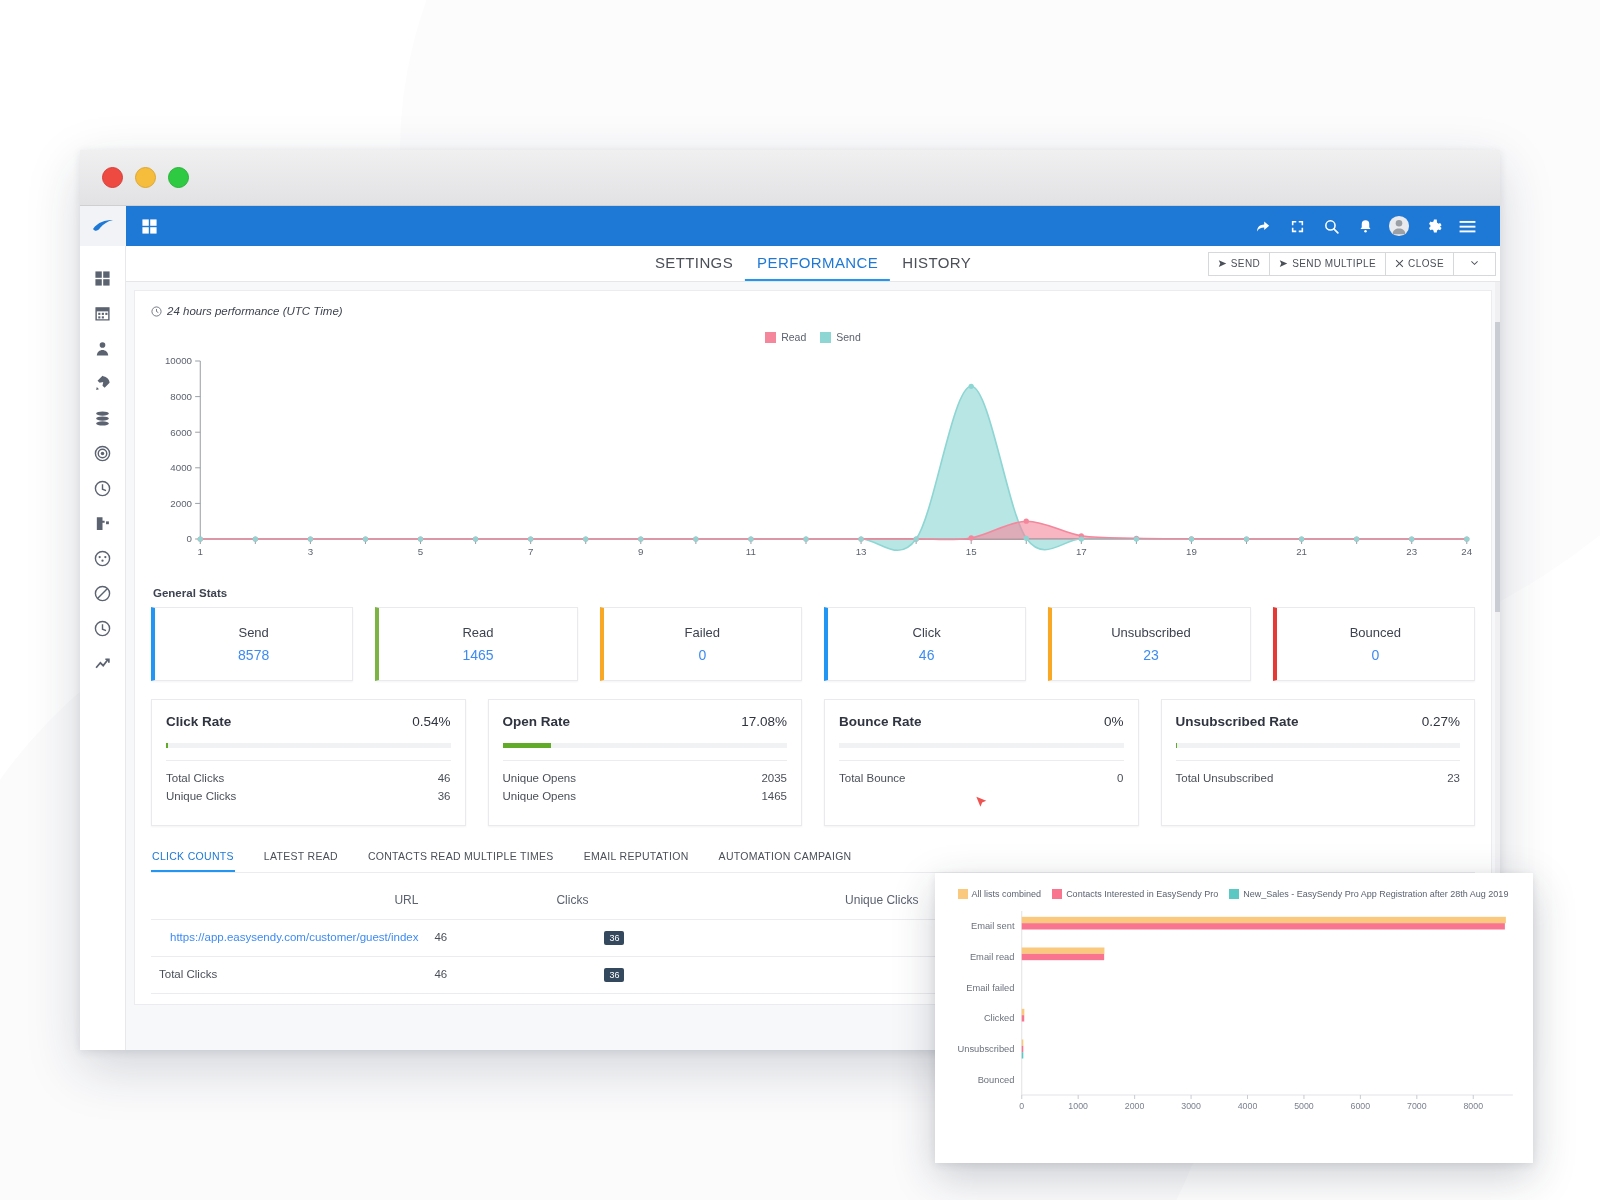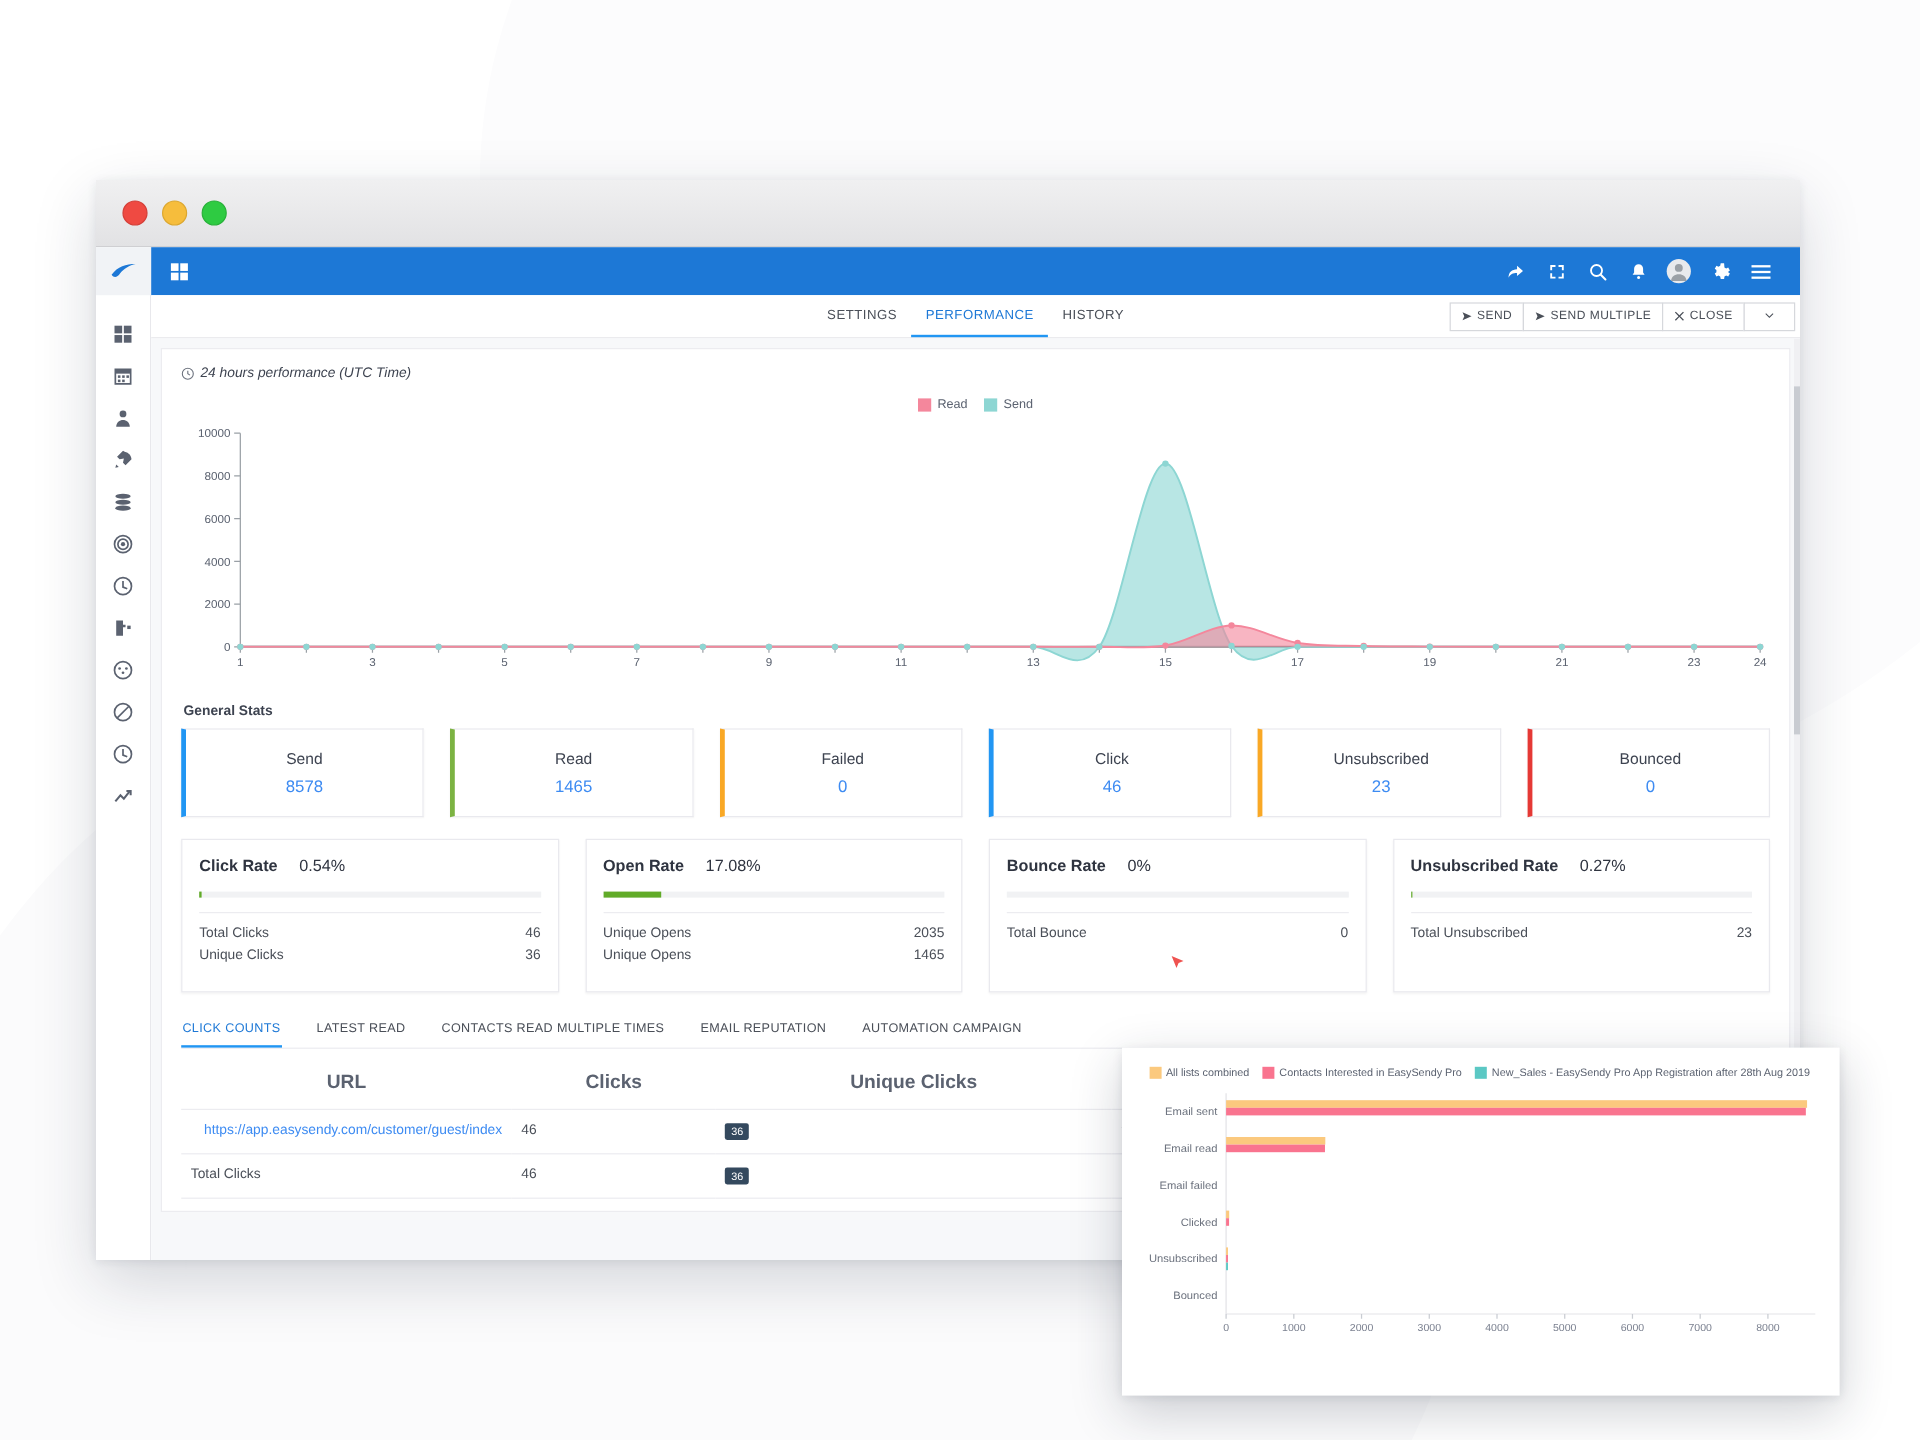--- a/index.html
+++ b/index.html
@@ -62,21 +62,21 @@
   .topbar .tb-ic { width:34px; height:34px; display:flex; align-items:center; justify-content:center; }
   .topbar svg { fill:#ffffff; }
 
   
   .tabrow {
     height:36px; background:#fff; border-bottom:1px solid #e6e6ea;
     display:flex; align-items:stretch; position:relative; flex:0 0 36px;
   }
   .tabrow .tabs { position:absolute; left:50%; transform:translateX(-50%); display:flex; height:100%; }
   .tabrow .tab {
-    font-size:11px; letter-spacing:.4px; color:#4a4f58; padding:0 12px;
+    font-size:15px; letter-spacing:.4px; color:#4a4f58; padding:0 12px;
     display:flex; align-items:center; height:100%; border-bottom:2px solid transparent;
   }
   .tabrow .tab.active { color:#1d78d6; border-bottom-color:#2196f3; }
   .tabrow .actions { margin-left:auto; display:flex; align-items:center; gap:0; padding-right:4px; }
   .btn {
     height:24px; border:1px solid #d6d8dc; background:#fff; color:#4a4f58;
     font-size:10px; letter-spacing:.4px; display:flex; align-items:center; gap:4px;
     padding:0 9px; margin-left:-1px; font-family:"Liberation Sans", sans-serif;
   }
   .btn svg { fill:#4a4f58; width:9px; height:9px; }
@@ -105,36 +105,36 @@
     box-shadow:0 1px 2px rgba(0,0,0,.05);
   }
   .stat-card .t { font-size:13px; color:#3d4350; }
   .stat-card .v { font-size:14px; color:#3d8bf2; }
 
   .rate-row { display:flex; gap:22px; margin-top:18px; }
   .rate-card {
     flex:1; background:#fff; border:1px solid #e9e9ee; padding:14px 14px 12px 14px;
     box-shadow:0 1px 2px rgba(0,0,0,.05); min-height:118px;
   }
-  .rate-head { display:flex; align-items:baseline;gap:18px; }
+  .rate-head { display:flex; justify-content:space-between; align-items:baseline; }
   .rate-head .n { font-size:13.5px; color:#2f3440; font-weight:bold; }
   .rate-head .p { font-size:13.5px; color:#2f3440; }
   .bar-track { height:5px; background:#f1f2f4; margin:14px 0 12px 0; position:relative; }
   .bar-fill { position:absolute; left:0; top:0; height:5px; background:#61ab28; }
   .rate-sep { height:1px; background:#ececf0; margin-bottom:8px; }
   .rate-line { display:flex; justify-content:space-between; font-size:11.5px; color:#4a4f58; padding:3px 0; }
 
   
   .btabs { display:flex; gap:28px; border-bottom:1px solid #ececf0; margin-top:18px; }
   .btab { font-size:10.5px; letter-spacing:.3px; color:#4a4f58; padding:6px 1px 8px 1px; border-bottom:2px solid transparent; }
   .btab.active { color:#1d78d6; border-bottom-color:#2196f3; }
 
   table.ct { width:100%; border-collapse:collapse; margin-top:6px; }
   table.ct th {
-    text-align:center; font-weight:bold; font-size:16px; color:#5b6270;
+    text-align:right; font-weight:normal; font-size:12px; color:#5b6270;
     padding:14px 8px 12px 8px; border-bottom:1px solid #ececf0;
   }
   table.ct td { font-size:11.5px; color:#4a4f58; padding:11px 8px; border-bottom:1px solid #ececf0; vertical-align:top; }
   table.ct td a { color:#3d8bf2; text-decoration:none;margin-left:11px; }
   .badge { display:inline-block; background:#34495e; color:#fff; font-size:9px; padding:2px 5px; border-radius:2px; }
 
   .col-url{width:150px;} .col-clicks{width:170px;} .col-uc{width:330px;}
 
   
   .vscroll { position:absolute; right:0; top:0; width:5px; height:100%; background:#f0f0f3; }

